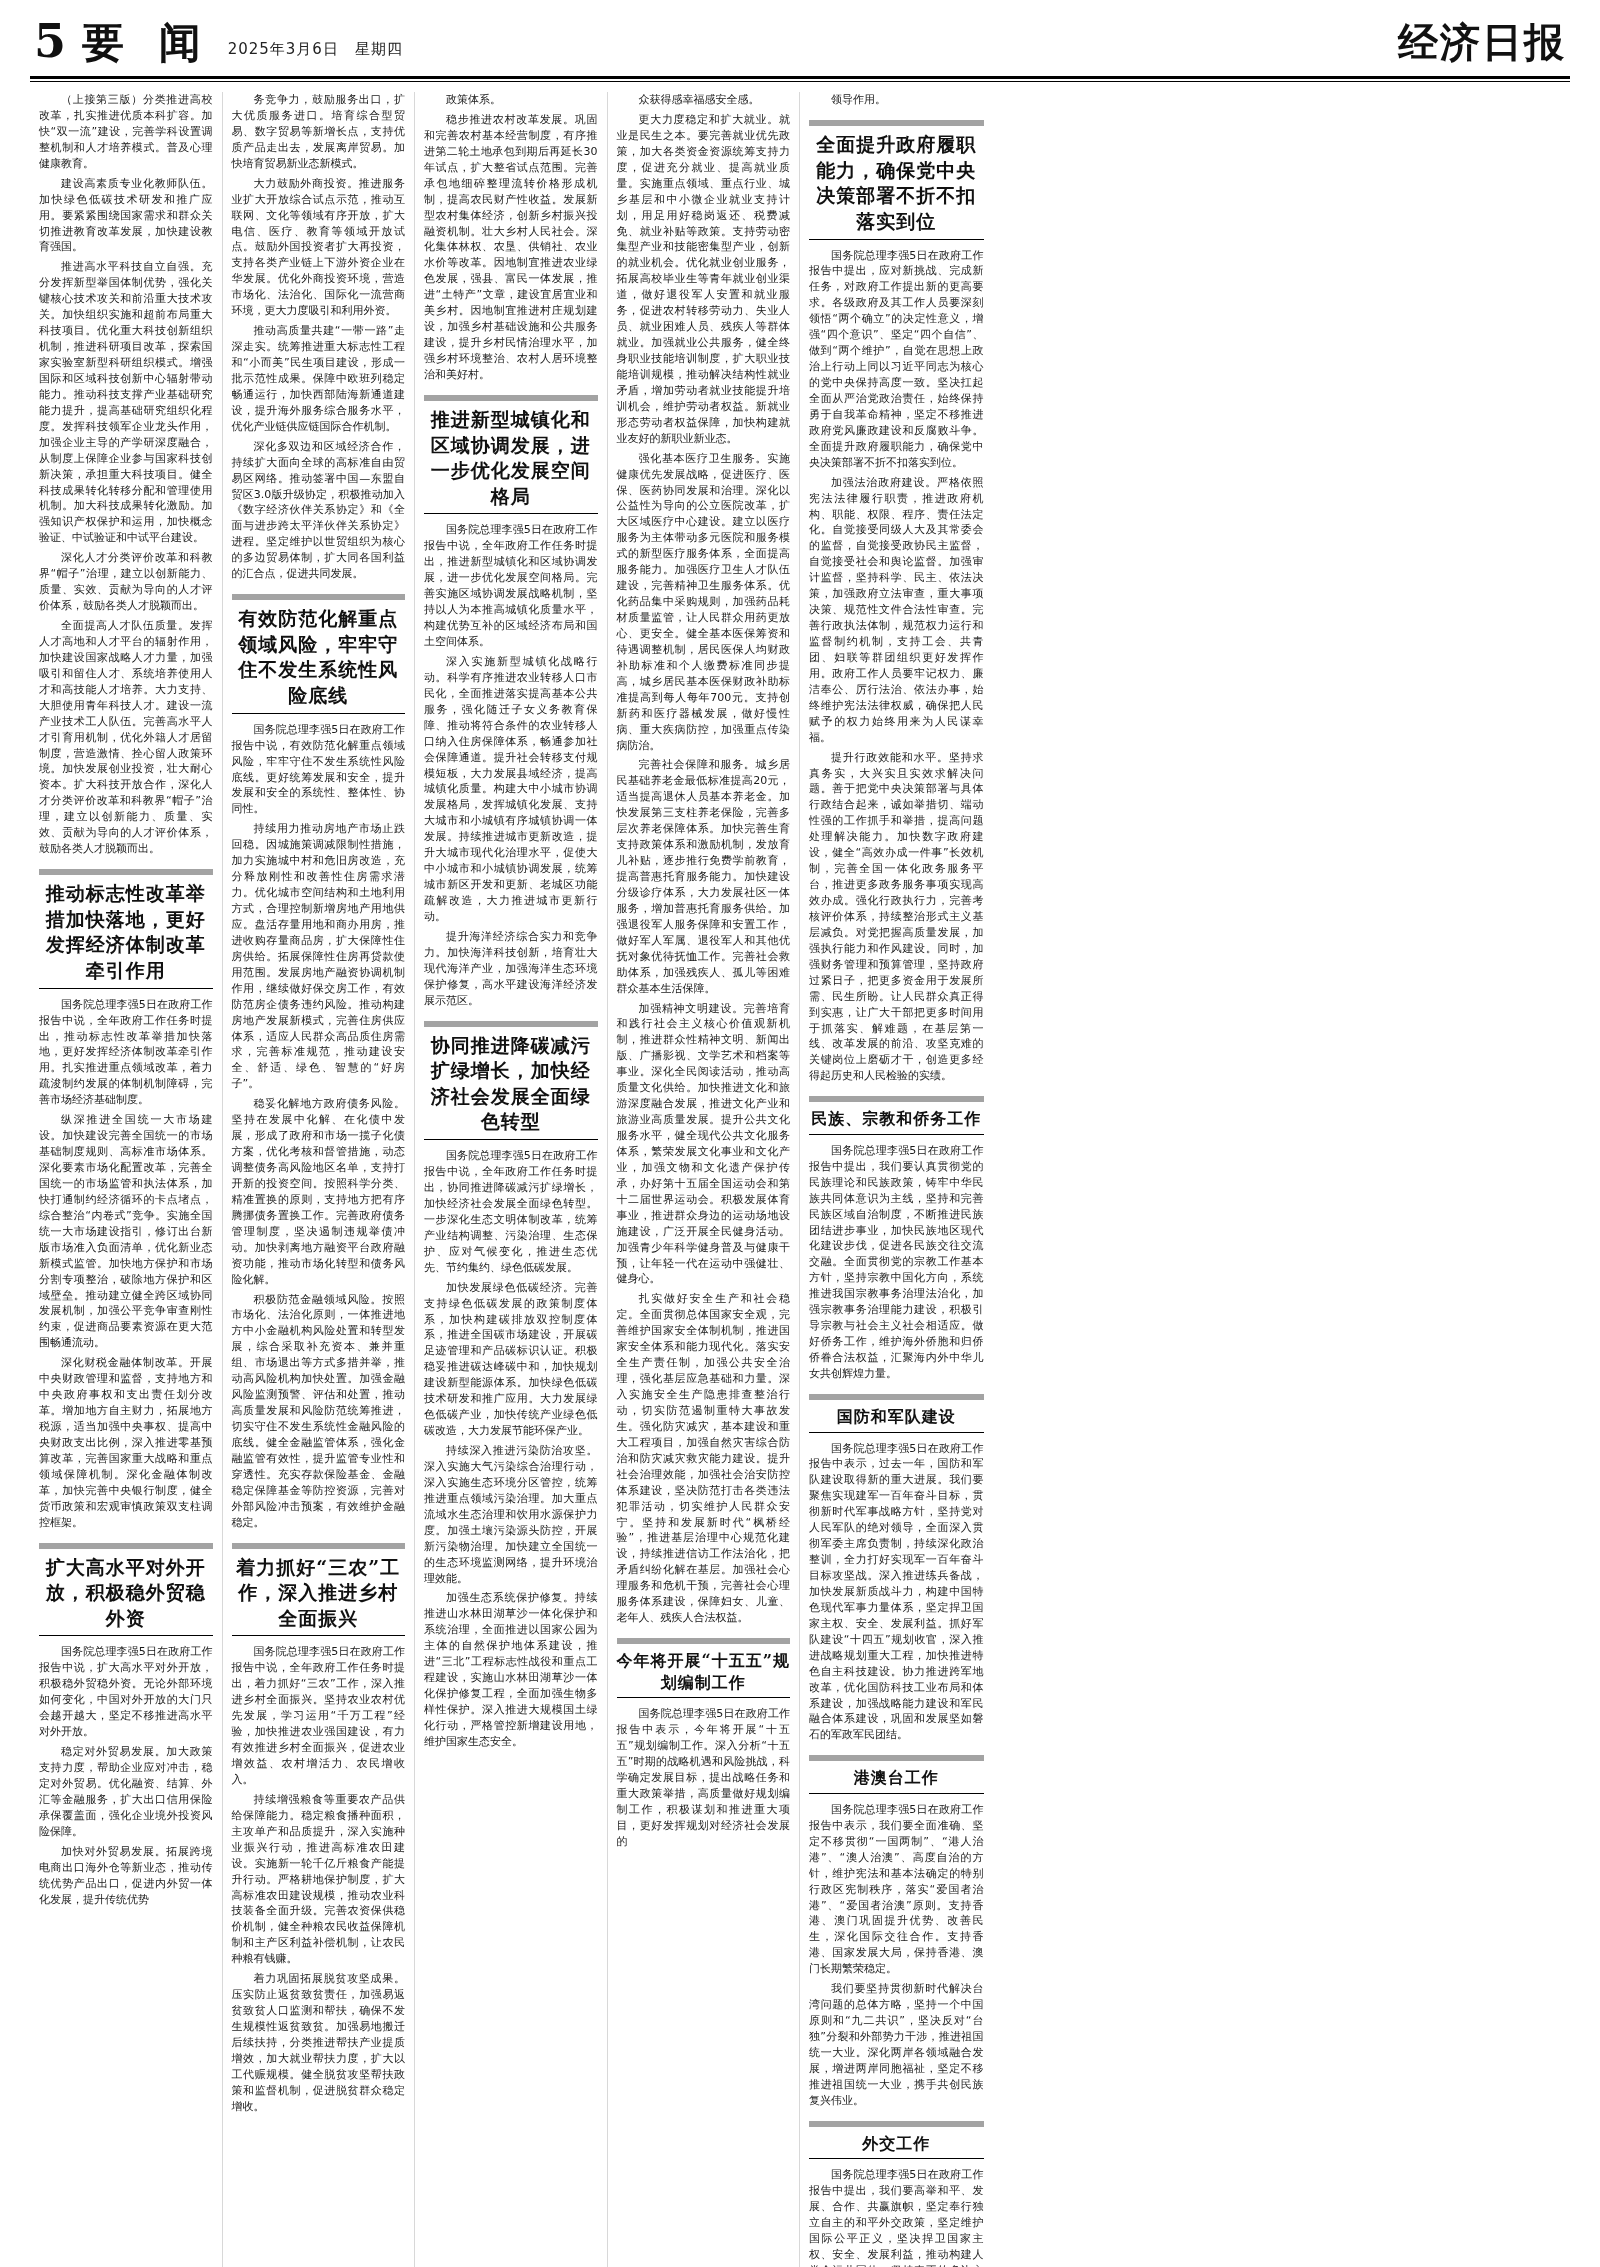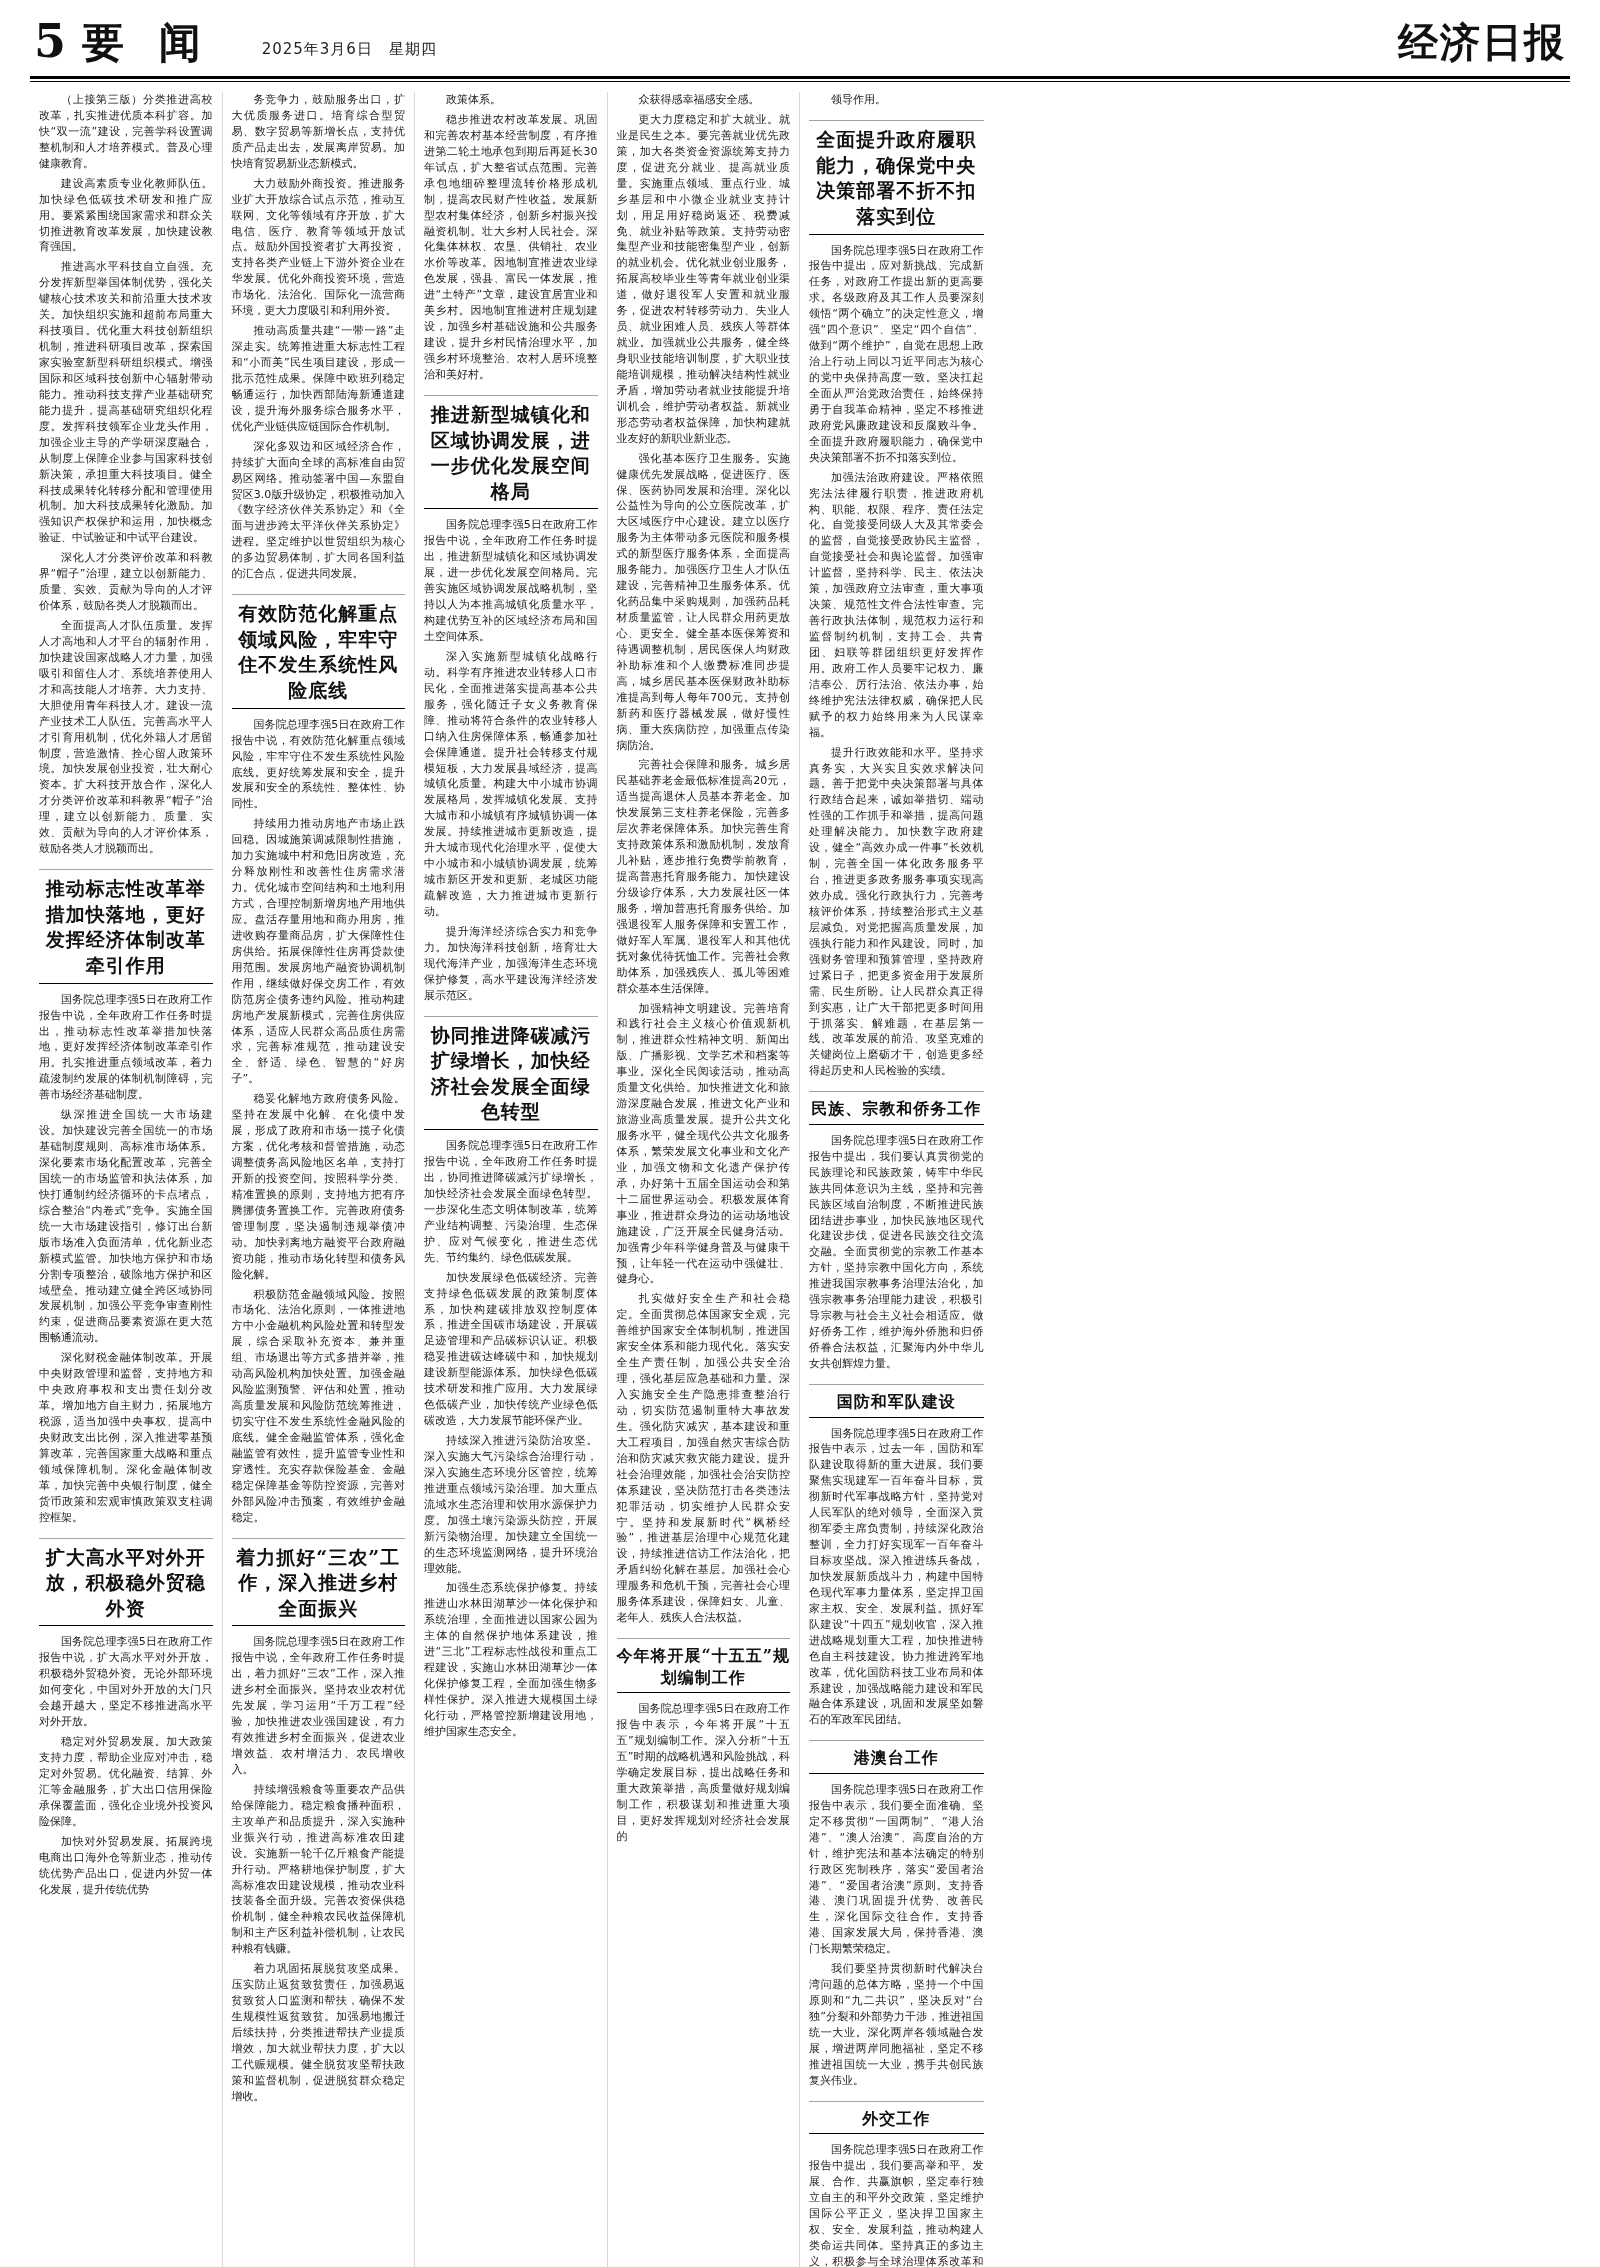--- a/index.html
+++ b/index.html
@@ -32,21 +32,21 @@
   }
   .section-title{
     font-size:42px;
     font-weight:bold;
     letter-spacing:10px;
     line-height:1;
     font-family:"DejaVu Serif","Liberation Serif",serif;
   }
   .issue-date{
     font-size:15px;
-    margin-left:51px;
+    margin-left:17px;
     margin-bottom:5px;
     color:#222;
     letter-spacing:1px;
   }
   .brand{
     margin-left:auto;
     font-size:40px;
     font-weight:bold;
     letter-spacing:2px;
     font-family:"DejaVu Serif","Liberation Serif",serif;
@@ -90,21 +90,21 @@
     line-height:1.35;
     text-align:center;
     margin:14px 0 10px 0;
     font-family:"DejaVu Serif","Liberation Serif",serif;
     letter-spacing:1px;
   }
   .headline.small{
     font-size:16px;
   }
   .hl-wrap{
-    border-top:1px solid #a3a3a3;
+    border-top:6px solid #a3a3a3;
     border-bottom:1px solid #000;
     padding:6px 0 4px 0;
     margin:12px 0 8px 0;
   }
   .hl-wrap .headline{margin:0;}
 </style>
 </head>
 <body>
 
 <div class="page">

